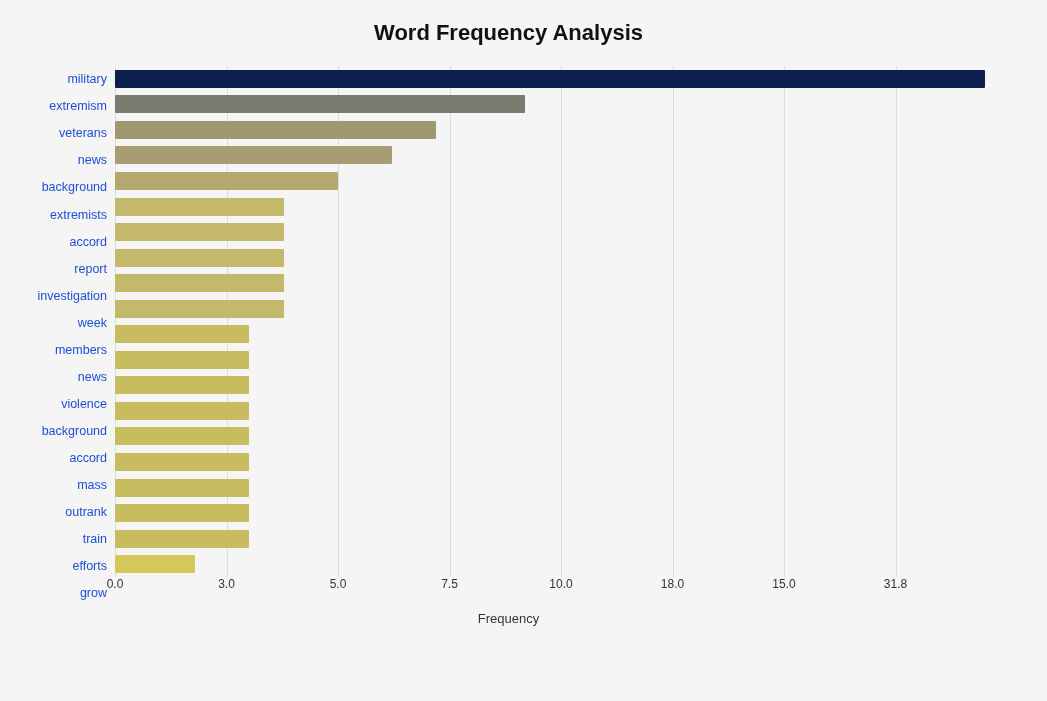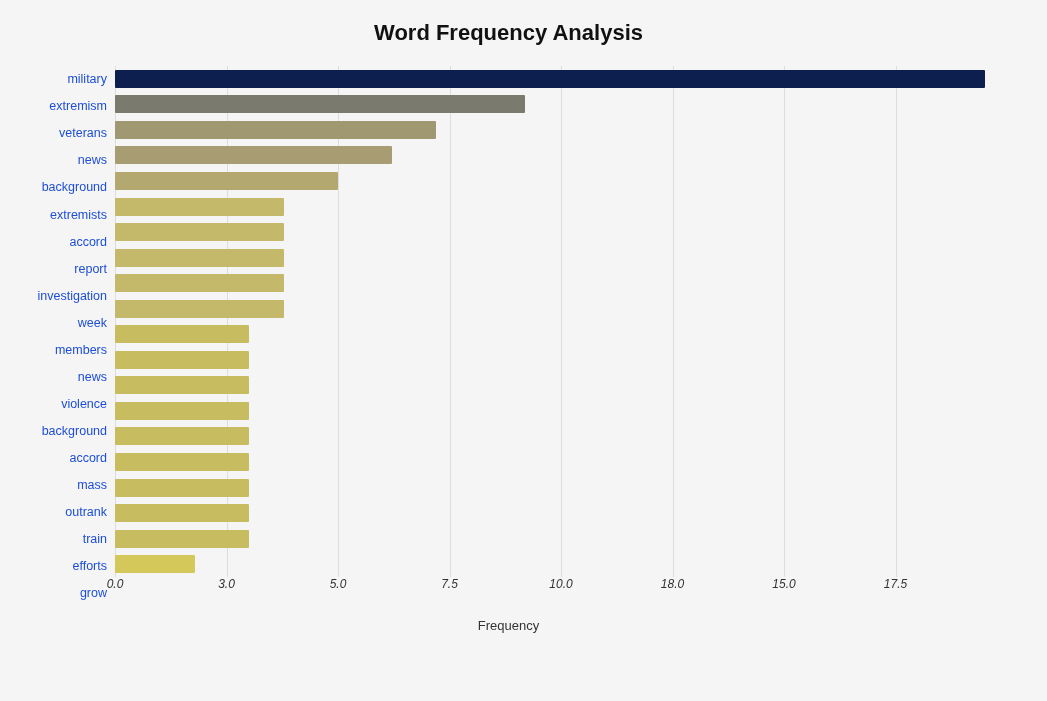--- a/index.html
+++ b/index.html
@@ -47,21 +47,20 @@
       height: 24px;
       display: flex;
       align-items: center;
       justify-content: flex-end;
     }
     .bars-and-grid {
       flex: 1;
       display: flex;
       flex-direction: column;
       position: relative;
-      font-style: italic;
     }
     .grid-lines {
       position: absolute;
       top: 0;
       left: 0;
       right: 0;
       bottom: 30px;
       display: flex;
       flex-direction: row;
       pointer-events: none;
@@ -101,21 +100,21 @@
       align-items: flex-start;
     }
     .x-tick {
       position: absolute;
       font-size: 12px;
       color: #333;
       transform: translateX(-50%);
     }
     .bottom-section {
       text-align: center;
-      margin-top: 9px;
+      margin-top: 2px;
     }
   </style>
 </head>
 <body>
 
 <div class="chart-container">
   <div class="chart-title">Word Frequency Analysis</div>
   <div class="chart-area">
     <div class="y-labels" id="y-labels">
         <div class="y-label">military</div>
@@ -213,20 +212,20 @@
           </div>
         </div>
       <div class="x-axis-labels" id="x-axis-labels">
           <span class="x-tick" style="left: 0%;">0.0</span>
           <span class="x-tick" style="left: 12.5%;">3.0</span>
           <span class="x-tick" style="left: 25%; text-align: right;">5.0</span>
           <span class="x-tick" style="left: 37.5%;">7.5</span>
           <span class="x-tick" style="left: 50%; text-align: center;">10.0</span>
           <span class="x-tick" style="left: 62.5%;">18.0</span>
           <span class="x-tick" style="left: 75%;">15.0</span>
-          <span class="x-tick" style="left: 87.5%;">17.5</span>
+          <span class="x-tick" style="left: 87.5%;">31.8</span>
         </div>
     </div>
   </div>
   <div class="bottom-section">
     <span style="font-size:13px;color:#333;">Frequency</span>
   </div>
 </div>
 
 </body></html>

